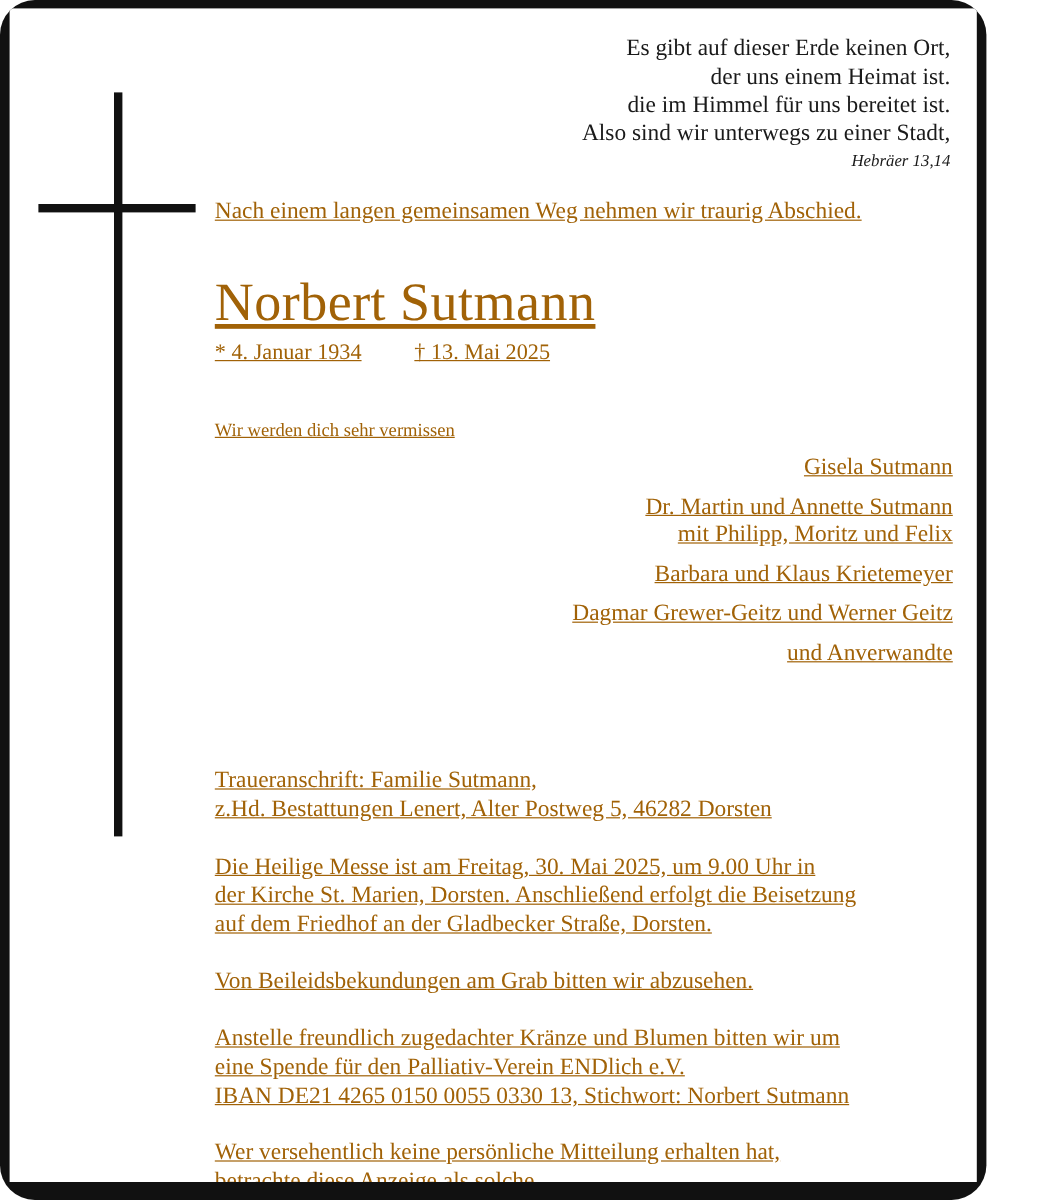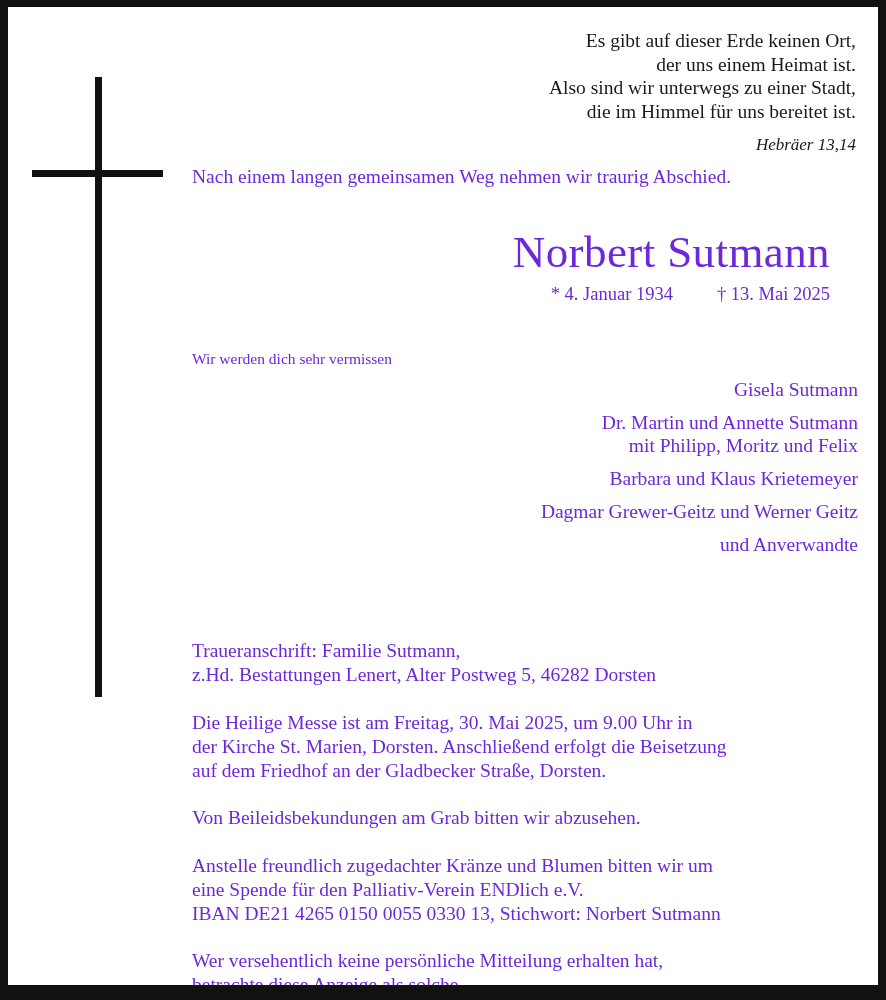--- a/index.html
+++ b/index.html
@@ -2,27 +2,28 @@
 <html><head>
 <meta charset="utf-8">
 <style>
   html, body {
     margin: 0;
     padding: 0;
     background: #ffffff;
   }
   .page {
     position: relative;
-    width: 886px;
+    width: 822px;
     height: 1000px;
     background: #111111;
     box-sizing: border-box;
     padding: 7px 8px 15px 8px;
     overflow: hidden;
     font-family: "Liberation Serif", "DejaVu Serif", serif;
+    border-radius: 29px;
   }
   .sheet {
     position: relative;
     width: 100%;
     height: 100%;
     background: #ffffff;
     box-sizing: border-box;
     overflow: hidden;
   }
 
@@ -50,43 +51,44 @@
     right: 22px;
     top: 22px;
     width: 480px;
     text-align: right;
     font-size: 19.5px;
     line-height: 23.5px;
     color: #1a1a1a;
   }
   .epigraph-source {
     font-style: italic;
-    font-size: 17px;
+    font-size: 14px;
     line-height: 22px;
     display: block;
-    margin-top: 11px;
+    margin-top: 1px;
   }
 
   
   .content {
     position: absolute;
-    left: 184px;
+    left: 171px;
     top: 158px;
     right: 20px;
-    color: #6d28d9;
+    color: #a16207;
+    text-decoration: underline;
   }
 
   .intro {
     font-size: 19.5px;
     line-height: 24px;
     margin: 0;
   }
 
   .name-block {
-    text-align: right;
+    text-align: left;
     margin-top: 38px;
     padding-right: 28px;
   }
   .deceased-name {
     font-size: 45px;
     line-height: 50px;
     font-weight: 400;
     letter-spacing: 0.4px;
     margin: 0;
   }
@@ -137,22 +139,22 @@
 
 <div class="page">
   <div class="sheet">
 
     <div class="cross-vertical"></div>
     <div class="cross-horizontal"></div>
 
     <div class="epigraph">
       <div>Es gibt auf dieser Erde keinen Ort,</div>
       <div>der uns einem Heimat ist.</div>
+      <div>die im Himmel für uns bereitet ist.</div>
       <div>Also sind wir unterwegs zu einer Stadt,</div>
-      <div>die im Himmel für uns bereitet ist.</div>
       <span class="epigraph-source">Hebräer 13,14</span>
     </div>
 
     <div class="content">
 
       <p class="intro">Nach einem langen gemeinsamen Weg nehmen wir traurig Abschied.</p>
 
       <div class="name-block">
         <h1 class="deceased-name">Norbert Sutmann</h1>
         <div class="dates">

